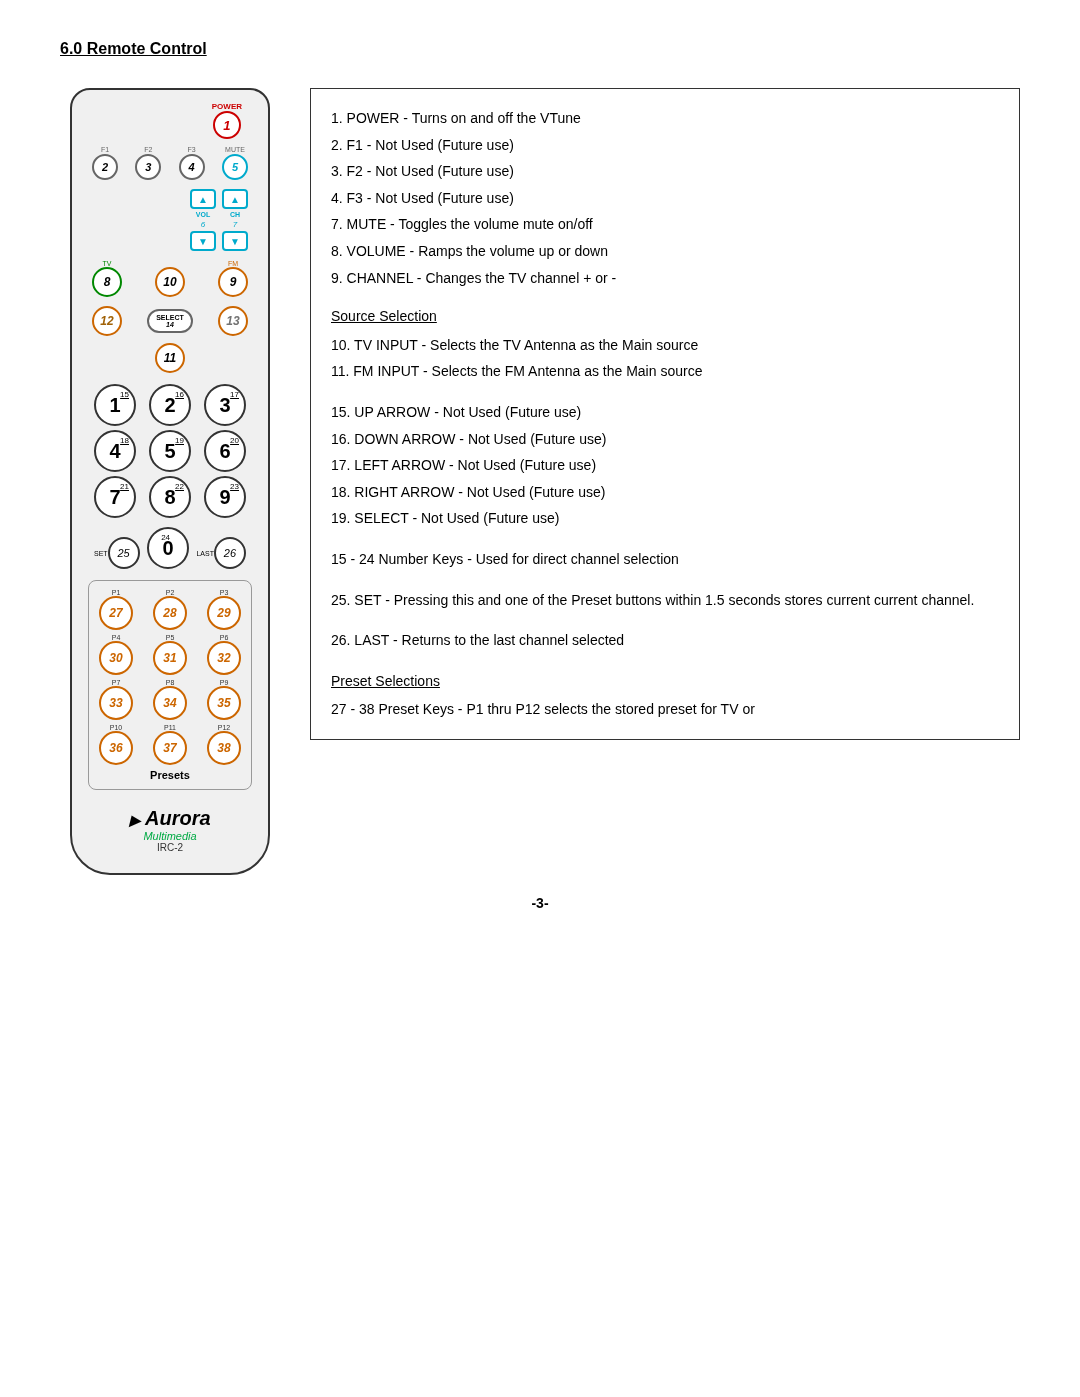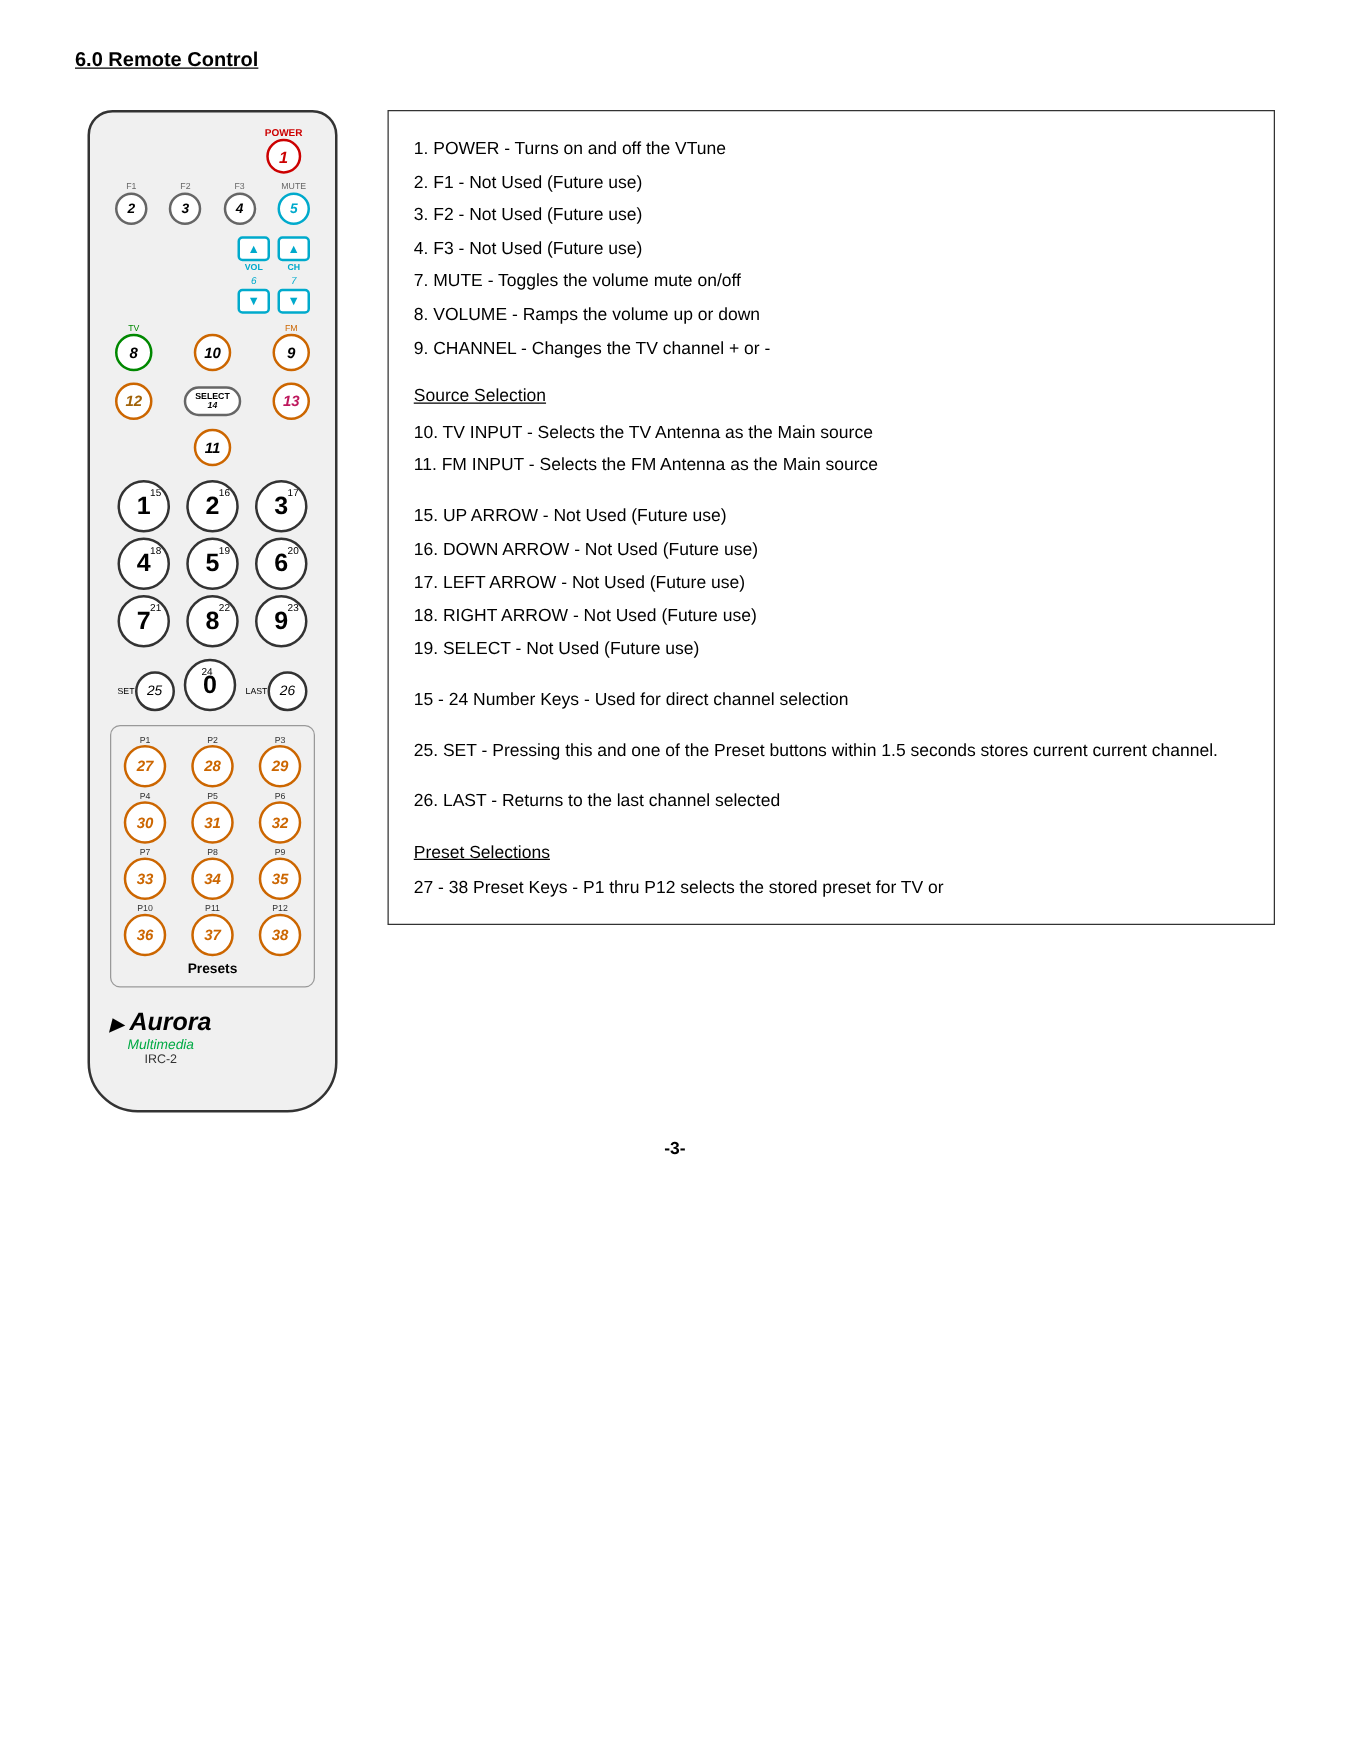--- a/index.html
+++ b/index.html
@@ -36,24 +36,24 @@
       display: flex;
       flex-direction: column;
       align-items: center;
     }
 
     .remote {
       width: 200px;
       background: #f0f0f0;
       border: 2px solid #333;
       border-radius: 20px 20px 40px 40px;
-      padding: 12px 16px 35px;
-      display: flex;
-      flex-direction: column;
-      align-items: flex-start;
+      padding: 12px 16px 20px;
+      display: flex;
+      flex-direction: column;
+      align-items: center;
       gap: 5px;
     }
 
     
     .power-row {
       width: 100%;
       display: flex;
       justify-content: flex-end;
       padding-right: 10px;
       margin-bottom: 2px;
@@ -217,21 +217,21 @@
       border: 2px solid #666;
       display: flex; flex-direction: column; align-items: center; justify-content: center;
       font-size: 7px; font-weight: bold; color: #000; background: #fff;
     }
     .btn-13 {
       width: 30px; height: 30px;
       border-radius: 50%;
       border: 2px solid #cc6600;
       display: flex; align-items: center; justify-content: center;
       font-size: 12px; font-style: italic; font-weight: bold;
-      color: #be185d; background: #fff;
+      color: #737373; background: #fff;
     }
 
     
     .btn-11-row {
       width: 100%;
       display: flex;
       justify-content: center;
       margin-bottom: 6px;
     }
     .btn-11 {
@@ -265,20 +265,21 @@
       color: #000; background: #fff;
       position: relative;
     }
     .btn-num sup {
       font-size: 8px;
       font-weight: normal;
       vertical-align: super;
       position: absolute;
       top: 4px;
       right: 5px;
+      text-decoration: underline;
     }
 
     
     .setlast-row {
       width: 100%;
       display: flex;
       align-items: flex-end;
       justify-content: space-between;
       padding: 0 6px;
       margin-bottom: 6px;

